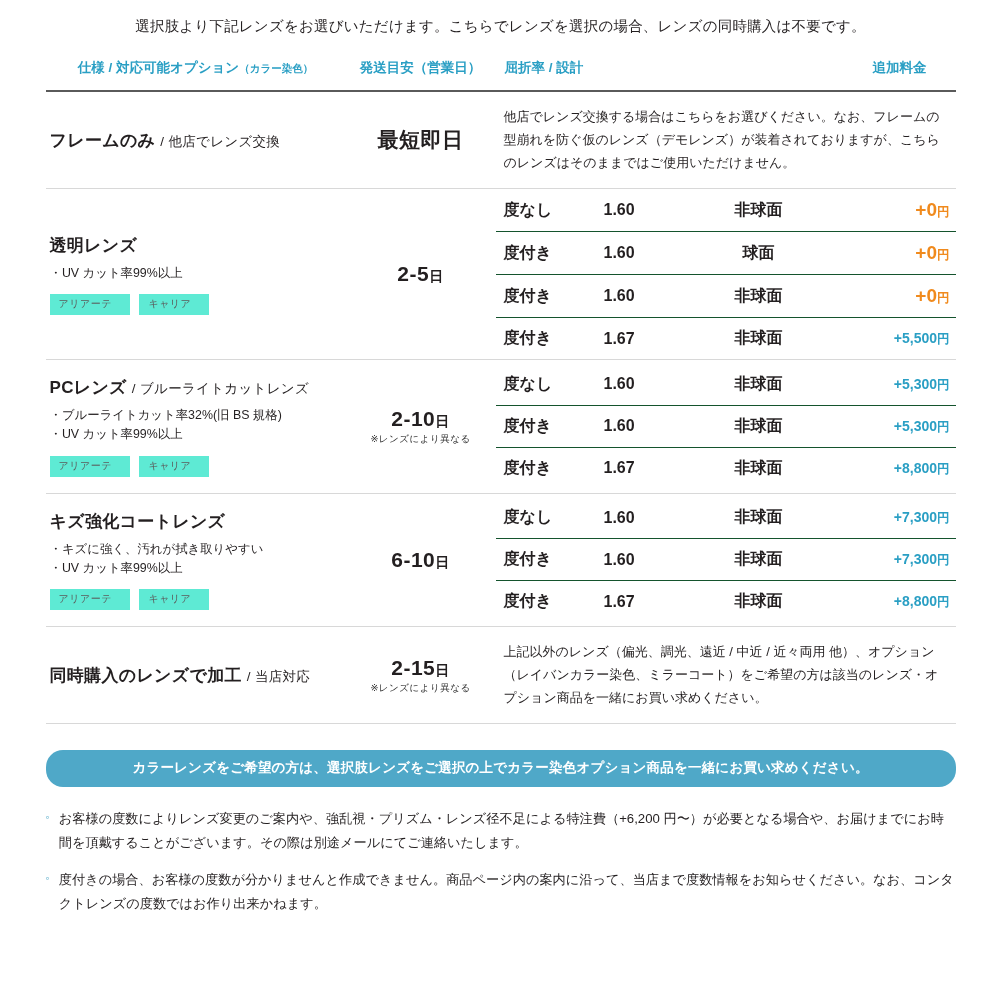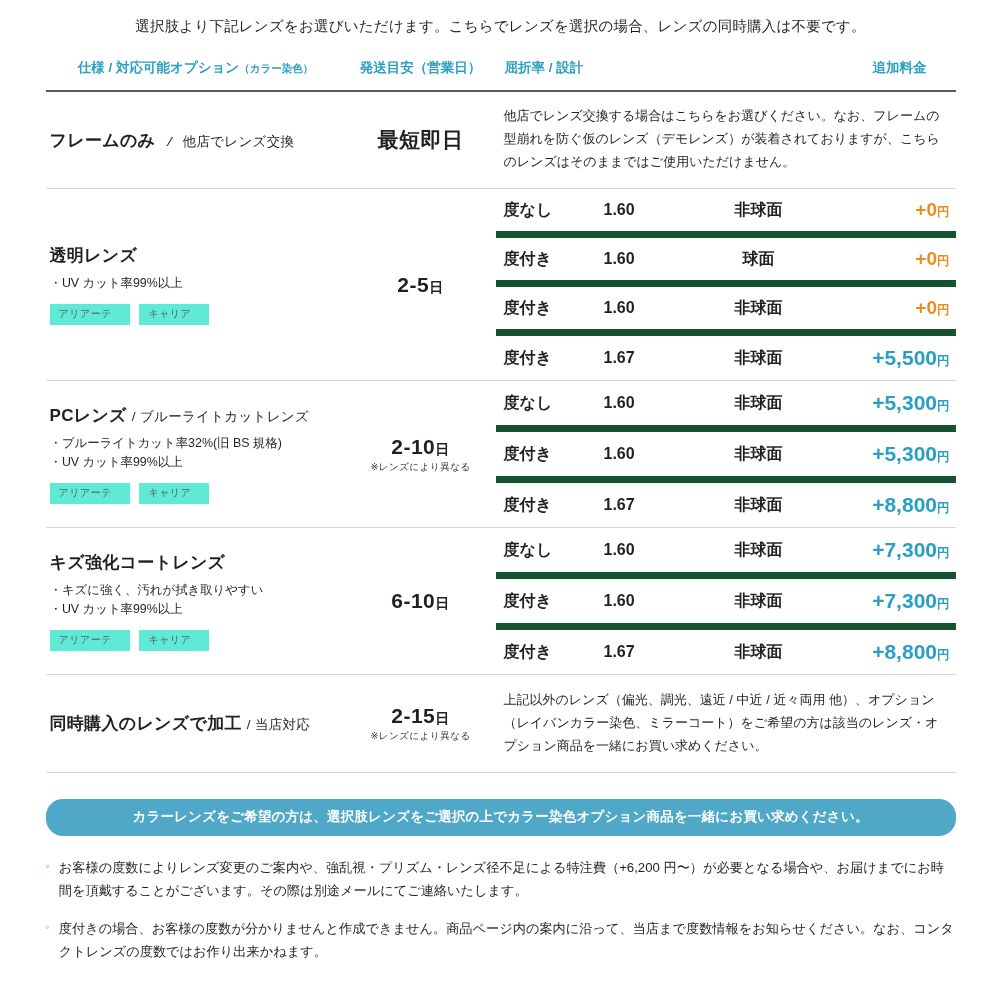--- a/index.html
+++ b/index.html
@@ -41,21 +41,21 @@
     color:#2a9fc4;
     font-size:13.5px;
     font-weight:bold;
     padding-bottom:13px;
     text-align:center;
     vertical-align:bottom;
   }
   .colhead .small{font-size:10.5px;font-weight:bold;}
   .colhead td.c1{text-align:center;}
   .rowline > td{border-top:1px solid #d8d8d8;}
-  .thickline > td{border-top:2px solid #5a5a5a;font-family:Liberation Mono, monospace;}
+  .thickline > td{border-top:2px solid #5a5a5a;}
 
   td.spec{
     padding:16px 0 16px 4px;
     vertical-align:middle;
     width:300px;
   }
   .spec-title{font-size:17px;font-weight:bold;letter-spacing:0.3px;}
   .spec-title .sub{font-size:13.5px;font-weight:normal;}
   .spec-bullets{margin-top:7px;}
   .spec-bullets div{font-size:12.4px;line-height:1.55;color:#231f20;}
@@ -88,27 +88,27 @@
   }
 
   
   td.rightcell{padding:0;vertical-align:middle;}
   table.inner{width:100%;border-collapse:collapse;table-layout:fixed;}
   table.inner td{
     padding:10px 0;
     font-size:16px;
     font-weight:bold;
   }
-  table.inner tr + tr td{border-top:7px solid #14532d;}
+  table.inner tr + tr td{border-top:1px solid #14532d;}
   .c-deg{width:100px;text-align:left;padding-left:8px !important;}
   .c-idx{width:95px;text-align:left;}
   .c-des{width:120px;text-align:center;}
   .c-price{text-align:right;padding-right:6px !important;}
   .price-zero{color:#f08a1d;font-size:19px;}
-  .price-plus{color:#2a9fc4;font-size:21px;}
+  .price-plus{color:#2a9fc4;font-size:14px;}
   .yen{font-size:12.5px;}
   .idxnum{font-size:19px;}
 
   .desc{
     font-size:13px;
     line-height:1.75;
     color:#231f20;
     padding:14px 10px 14px 8px;
   }
 

